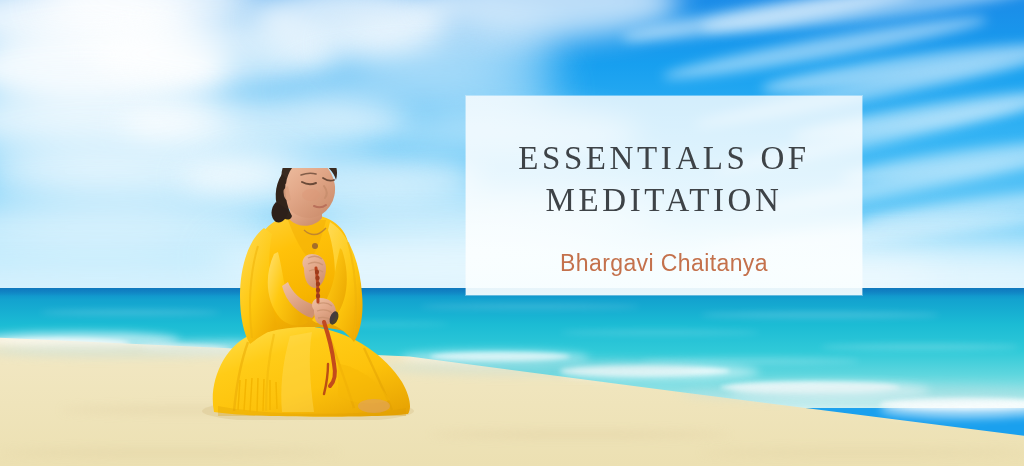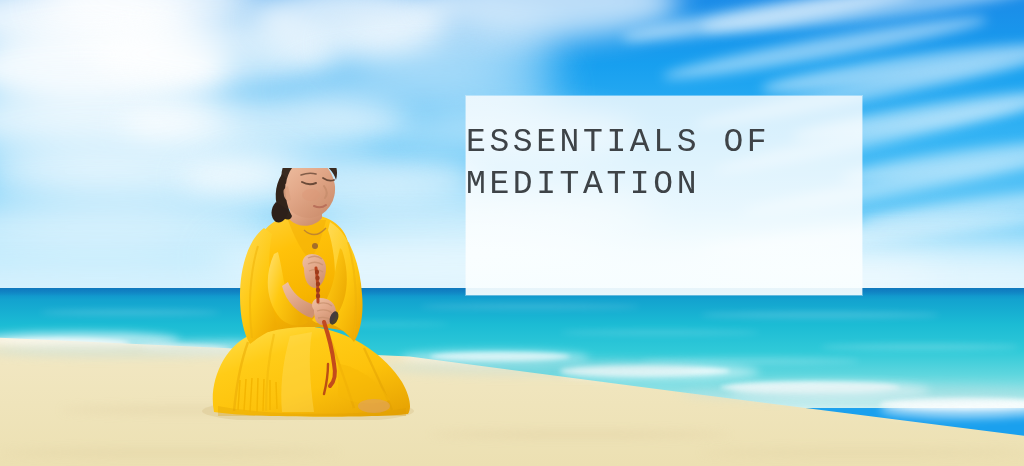--- a/index.html
+++ b/index.html
@@ -142,24 +142,25 @@
       rgba(255,255,255,0.80) 0%,
       rgba(255,255,255,0.84) 45%,
       rgba(252,255,255,0.90) 78%,
       rgba(248,254,255,0.93) 100%);
     box-shadow: 0 0 0 1px rgba(255,255,255,0.35);
     display: flex;
     flex-direction: column;
     align-items: center;
   }
   .panel-title {
-    margin-top: 26px;
+    margin-top: 42px;
     width: 100%;
+    text-align: center;
     color: #3e4347;
-    font-family: Liberation Mono, monospace;
+    font-family: Liberation Serif, serif;
     font-weight: 300;
     font-size: 33px;
     line-height: 1.27;
     letter-spacing: 3.6px;
     white-space: pre-line;
   }
   .panel-author {
     position: absolute;
     left: 0;
     top: 154px;
@@ -391,15 +392,16 @@
       <path d="M126 62 q11 10 22 -2" stroke="#a8703f" stroke-width="1.4" fill="none" opacity="0.7"></path>
 
       <path d="M160 196 C178 198, 200 212, 212 232 C196 238, 174 236, 160 228 Z" fill="#f5b706" opacity="0.5"></path>
       <ellipse cx="196" cy="238" rx="16" ry="7" fill="#dca16f" opacity="0.55"></ellipse>
     </svg>
   </div>
 
   <div class="panel">
     <div class="panel-title">ESSENTIALS OF
 MEDITATION</div>
+    <div class="panel-author">Bhargavi Chaitanya</div>
   </div>
 
 </div>
 
 </body></html>

